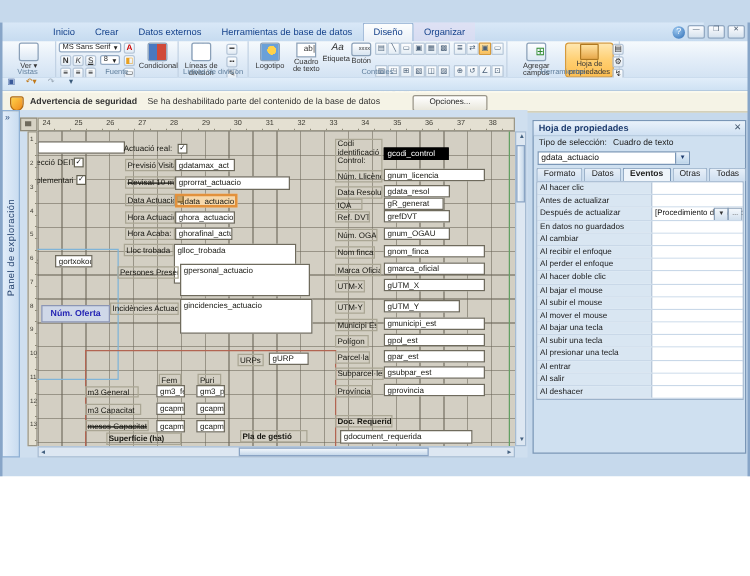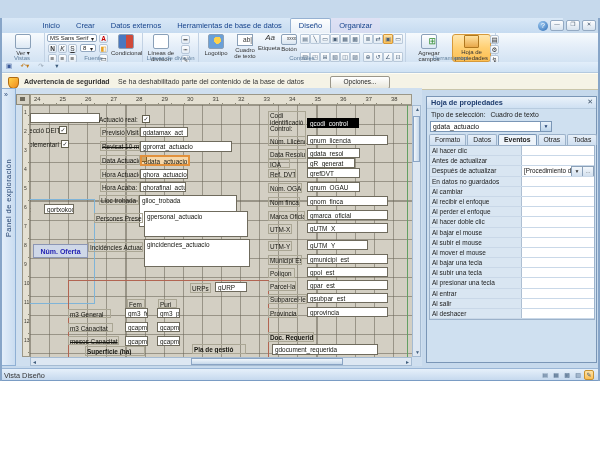--- a/index.html
+++ b/index.html
@@ -493,26 +493,16 @@
           <div class="plab">Al salir</div>
           <div class="pval"></div>
         </div>
         <div class="prow">
           <div class="plab">Al deshacer</div>
           <div class="pval"></div>
         </div>
       </div>
   </div>
 
-  <div class="statusbar">
-    <div class="status-text">Vista Diseño</div>
-    <div class="viewbtns">
-        <span class="vbtn">▤</span>
-        <span class="vbtn">▦</span>
-        <span class="vbtn">▩</span>
-        <span class="vbtn">▥</span>
-        <span class="vbtn active">✎</span>
-      </div>
-  </div>
 
   <div class="edge" style="left:0;"></div>
   <div class="edge" style="right:0;"></div>
 </div>
 
 </body></html>

